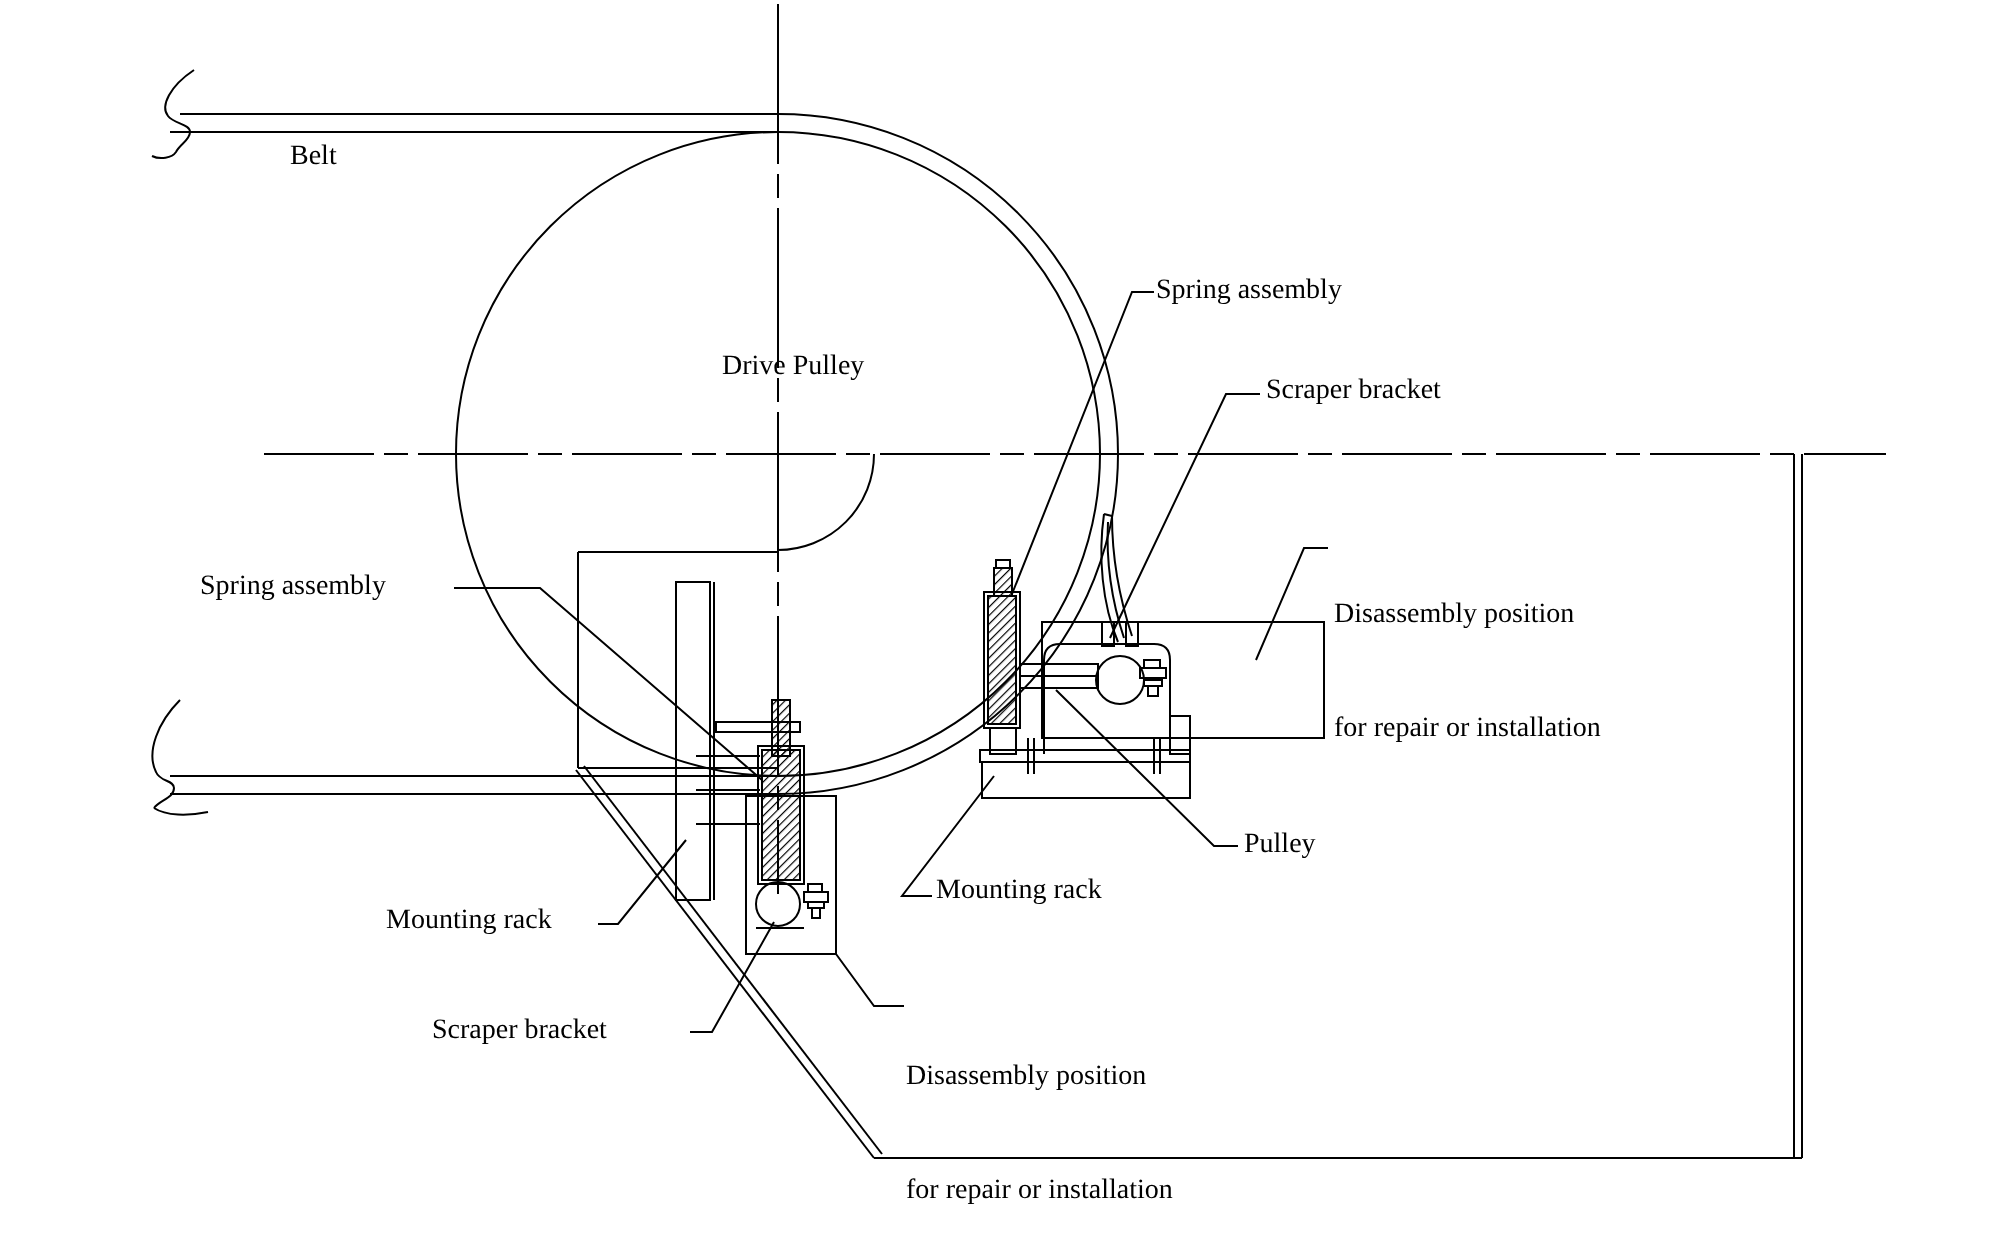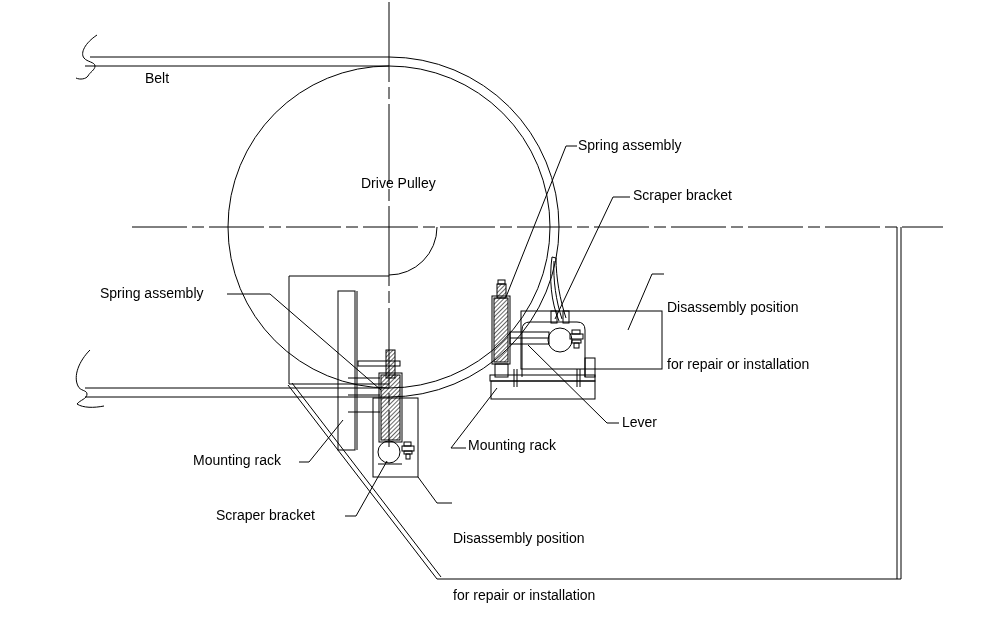--- a/index.html
+++ b/index.html
@@ -1,20 +1,20 @@
 <!DOCTYPE html>
 <html><head>
 <meta charset="utf-8">
 <style>
   html,body{margin:0;padding:0;background:#ffffff;}
   .canvas{
     position:relative;
     width:998px;height:619px;
     background:#ffffff;
-    font-family:Liberation Sans, sans-serif;
+    font-family:Liberation Serif, serif;
     overflow:hidden;
   }
   .canvas svg{position:absolute;left:0;top:0;}
   .lbl{
     position:absolute;
     font-size:14px;
     line-height:19px;
     color:#000;
     white-space:pre;
   }
@@ -134,21 +134,21 @@
   </svg>
 
   <div class="lbl" style="left:145px;top:69px">Belt</div>
   <div class="lbl" style="left:361px;top:174px">Drive Pulley</div>
   <div class="lbl" style="left:578px;top:136px">Spring assembly</div>
   <div class="lbl" style="left:633px;top:186px">Scraper bracket</div>
   <div class="lbl" style="left:667px;top:260px">
     <div>Disassembly position</div>
     <div>for repair or installation</div>
   </div>
-  <div class="lbl" style="left:622px;top:413px">Lever</div>
+  <div class="lbl" style="left:622px;top:413px">Pulley</div>
   <div class="lbl" style="left:468px;top:436px">Mounting rack</div>
   <div class="lbl" style="left:100px;top:284px">Spring assembly</div>
   <div class="lbl" style="left:193px;top:451px">Mounting rack</div>
   <div class="lbl" style="left:216px;top:506px">Scraper bracket</div>
   <div class="lbl" style="left:453px;top:491px">
     <div>Disassembly position</div>
     <div>for repair or installation</div>
   </div>
 
 </div>

